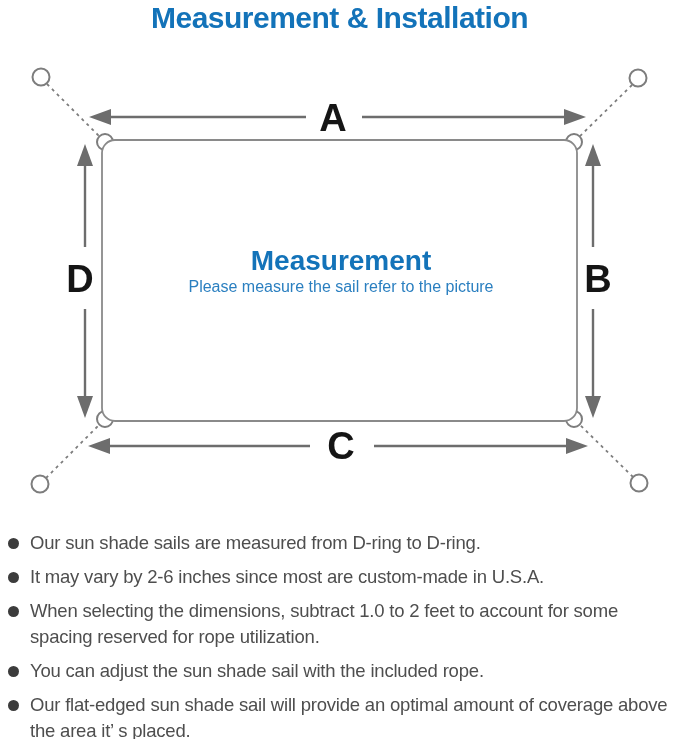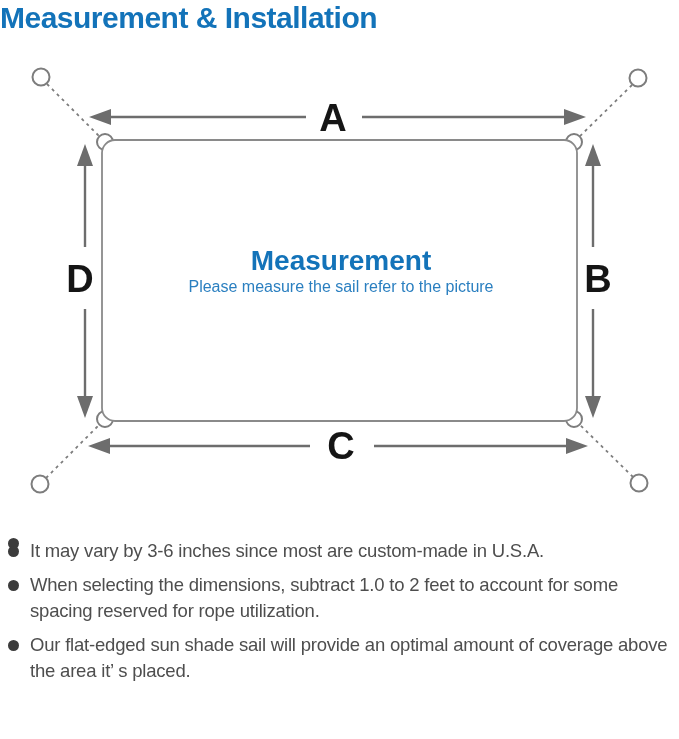--- a/index.html
+++ b/index.html
@@ -13,20 +13,21 @@
     width: 679px;
     height: 739px;
     background: #ffffff;
     overflow: hidden;
   }
   #page-title {
     position: absolute;
     top: 1px;
     left: 0;
     width: 679px;
+    text-align: center;
     font-size: 30px;
     font-weight: bold;
     letter-spacing: -0.5px;
     color: #1373b9;
   }
   #diagram-svg {
     position: absolute;
     top: 0;
     left: 0;
   }
@@ -137,28 +138,33 @@
     <text class="dim-letter" x="341" y="459" text-anchor="middle" fill="#151515">C</text>
     <text class="dim-letter" x="80" y="292" text-anchor="middle" fill="#151515">D</text>
 
     <text class="center-heading" x="341" y="270" text-anchor="middle" fill="#1373b9">Measurement</text>
     <text class="center-caption" x="341" y="292" text-anchor="middle" fill="#2a7fc0">Please measure the sail refer to the picture</text>
   </svg>
 
   <ul id="notes-list">
     <li>
       <span class="dot"></span>
+      <span>Our sun shade sails are measured from D-ring to D-ring.</span>
     </li>
     <li>
       <span class="dot"></span>
-      <span>It may vary by 3-6 inches since most are custom-made in U.S.A.</span>
+      <span>It may vary by 2-6 inches since most are custom-made in U.S.A.</span>
     </li>
     <li>
       <span class="dot"></span>
       <span>When selecting the dimensions, subtract 1.0 to 2 feet to account for some spacing reserved for rope utilization.</span>
+    </li>
+    <li>
+      <span class="dot"></span>
+      <span>You can adjust the sun shade sail with the included rope.</span>
     </li>
     <li>
       <span class="dot"></span>
       <span>Our flat-edged sun shade sail will provide an optimal amount of coverage above the area it’ s placed.</span>
     </li>
   </ul>
 
 </div>
 
 </body></html>

